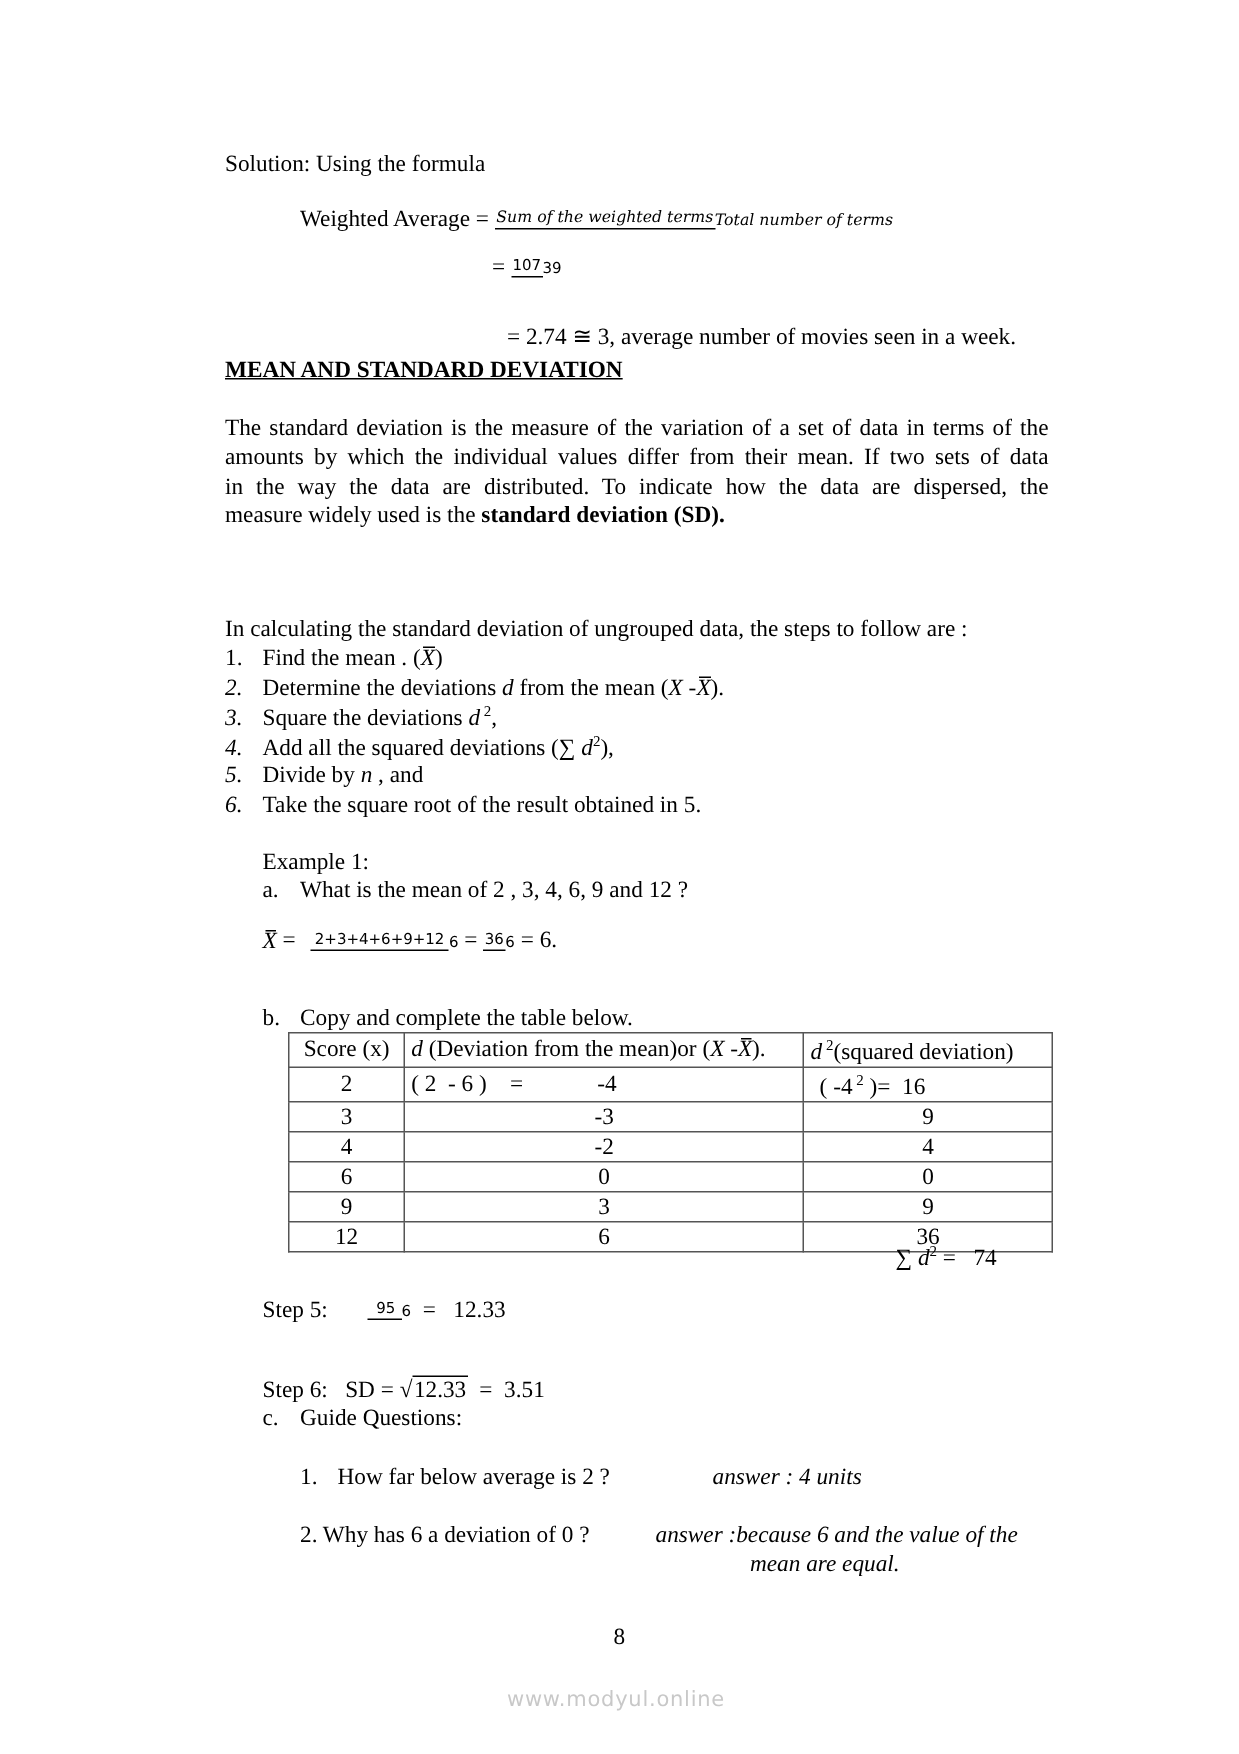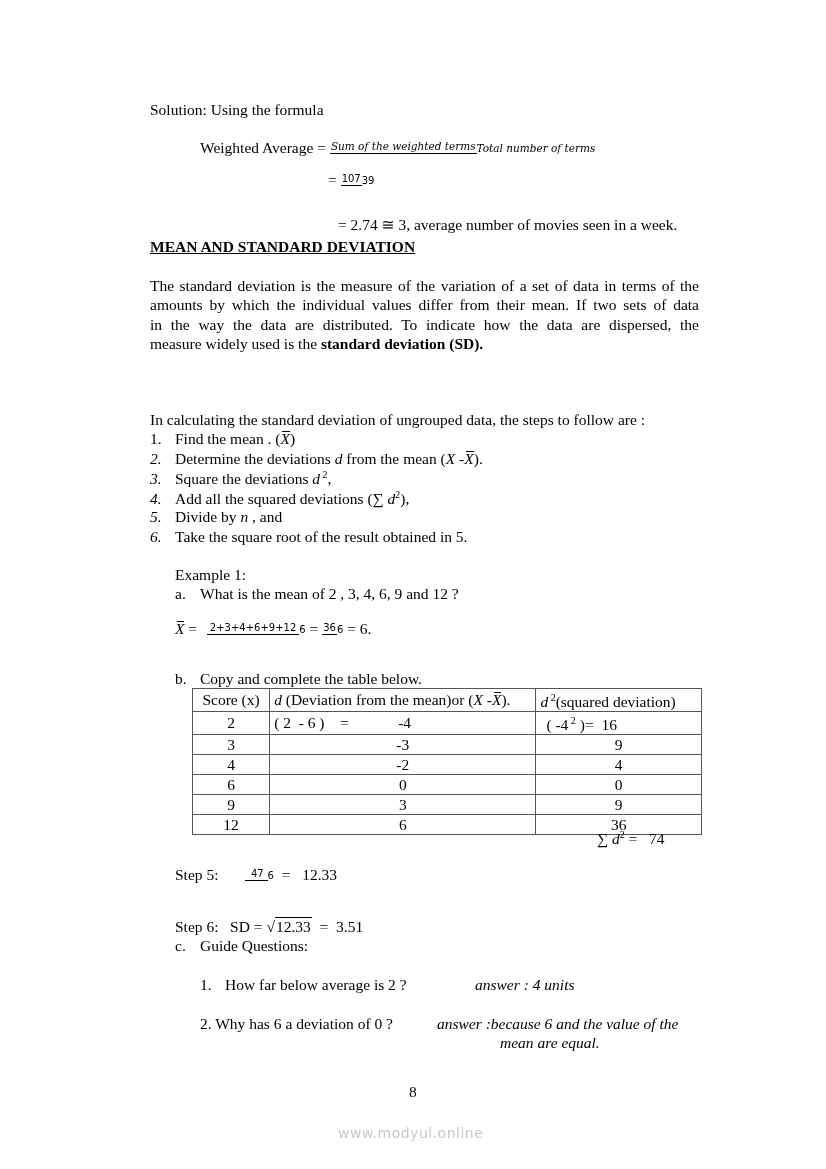--- a/index.html
+++ b/index.html
@@ -145,21 +145,21 @@
 </tbody>
   </table>
 
 <div class="abs" style="left:597px; top:829px;">
   <span>∑ </span><span class="ital">d</span><sup style="font-size:10px;">2</sup><span style="white-space:pre;text-align:center;"> =   74</span>
 </div>
 
 <div class="abs" style="left:175px; top:864px;">
   <span style="vertical-align:middle;display:inline-block;width:66px;">Step 5:</span>
   <span class="frac">
-    <span class="num calib" style="padding:0 4px 1px 6px;">47</span>
+    <span class="num calib" style="padding:0 4px 1px 6px;">95</span>
     <span class="den calib">6</span>
   </span>
   <span style="vertical-align:middle;white-space:pre;margin-left:4px;">=   12.33</span>
 </div>
 
 <div class="abs" style="left:175px; top:918px;">
   <span style="white-space:pre;">Step 6:   SD = </span><span class="sqrt"><span>√</span><span class="rad">12.33</span></span><span style="white-space:pre;">  =  3.51</span>
 </div>
 
 <div class="abs" style="left:175px; top:937px;">

